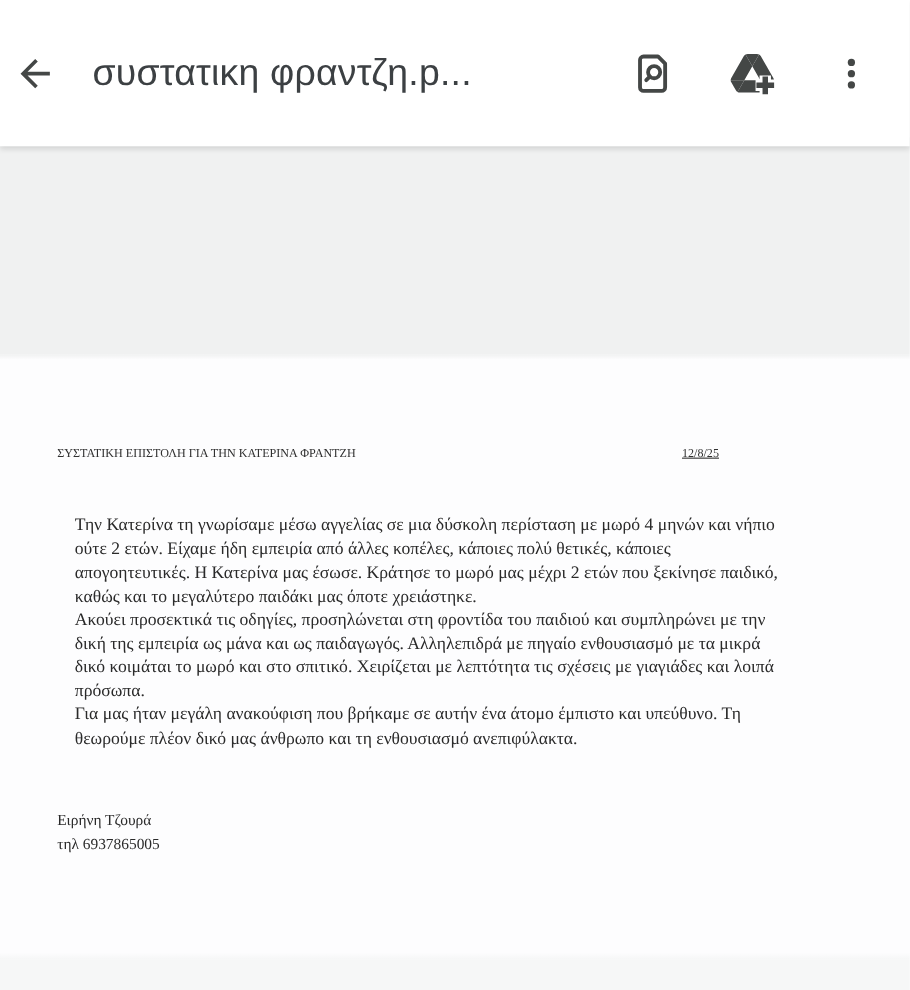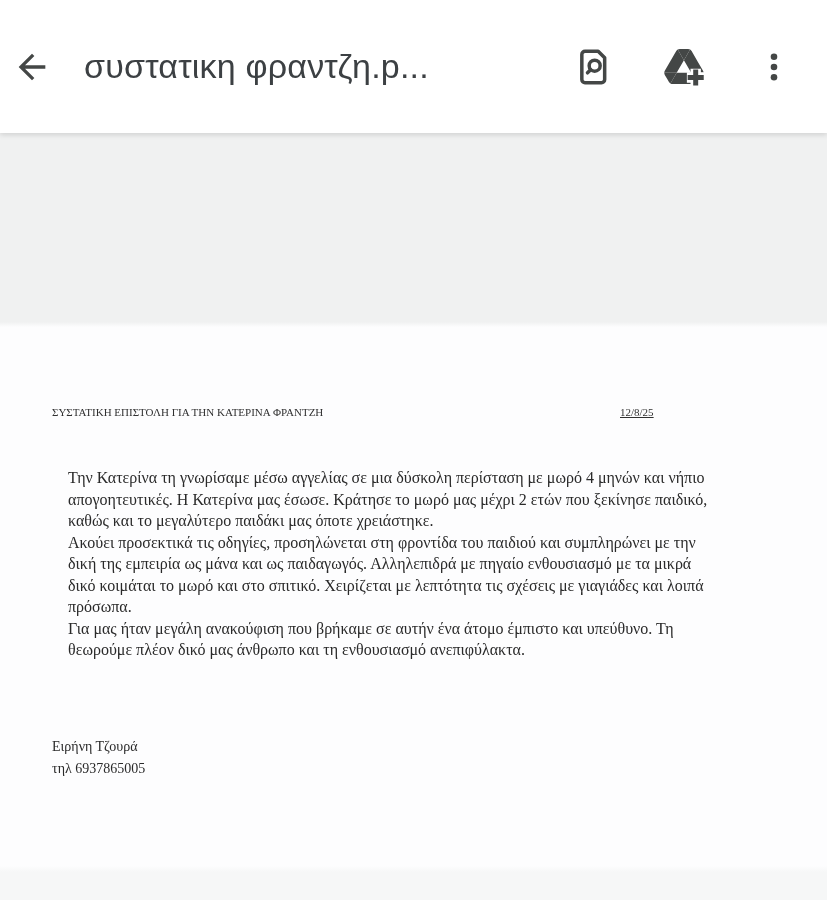--- a/index.html
+++ b/index.html
@@ -161,20 +161,21 @@
 <section class="pdf-page">
   <div class="letter">
 
     <div class="heading-row">
       <span class="doc-heading">ΣΥΣΤΑΤΙΚΗ ΕΠΙΣΤΟΛΗ ΓΙΑ ΤΗΝ ΚΑΤΕΡΙΝΑ ΦΡΑΝΤΖΗ</span>
       <span class="doc-date">12/8/25</span>
     </div>
 
     <div class="letter-body">
       <div class="line">Την Κατερίνα τη γνωρίσαμε μέσω αγγελίας σε μια δύσκολη περίσταση με μωρό 4 μηνών και νήπιο</div>
+      <div class="line">ούτε 2 ετών. Είχαμε ήδη εμπειρία από άλλες κοπέλες, κάποιες πολύ θετικές, κάποιες</div>
       <div class="line">απογοητευτικές. Η Κατερίνα μας έσωσε. Κράτησε το μωρό μας μέχρι 2 ετών που ξεκίνησε παιδικό,</div>
       <div class="line">καθώς και το μεγαλύτερο παιδάκι μας όποτε χρειάστηκε.</div>
       <div class="line">Ακούει προσεκτικά τις οδηγίες, προσηλώνεται στη φροντίδα του παιδιού και συμπληρώνει με την</div>
       <div class="line">δική της εμπειρία ως μάνα και ως παιδαγωγός. Αλληλεπιδρά με πηγαίο ενθουσιασμό με τα μικρά</div>
       <div class="line">δικό κοιμάται το μωρό και στο σπιτικό. Χειρίζεται με λεπτότητα τις σχέσεις με γιαγιάδες και λοιπά</div>
       <div class="line">πρόσωπα.</div>
       <div class="line">Για μας ήταν μεγάλη ανακούφιση που βρήκαμε σε αυτήν ένα άτομο έμπιστο και υπεύθυνο. Τη</div>
       <div class="line">θεωρούμε πλέον δικό μας άνθρωπο και τη ενθουσιασμό ανεπιφύλακτα.</div>
     </div>
 

